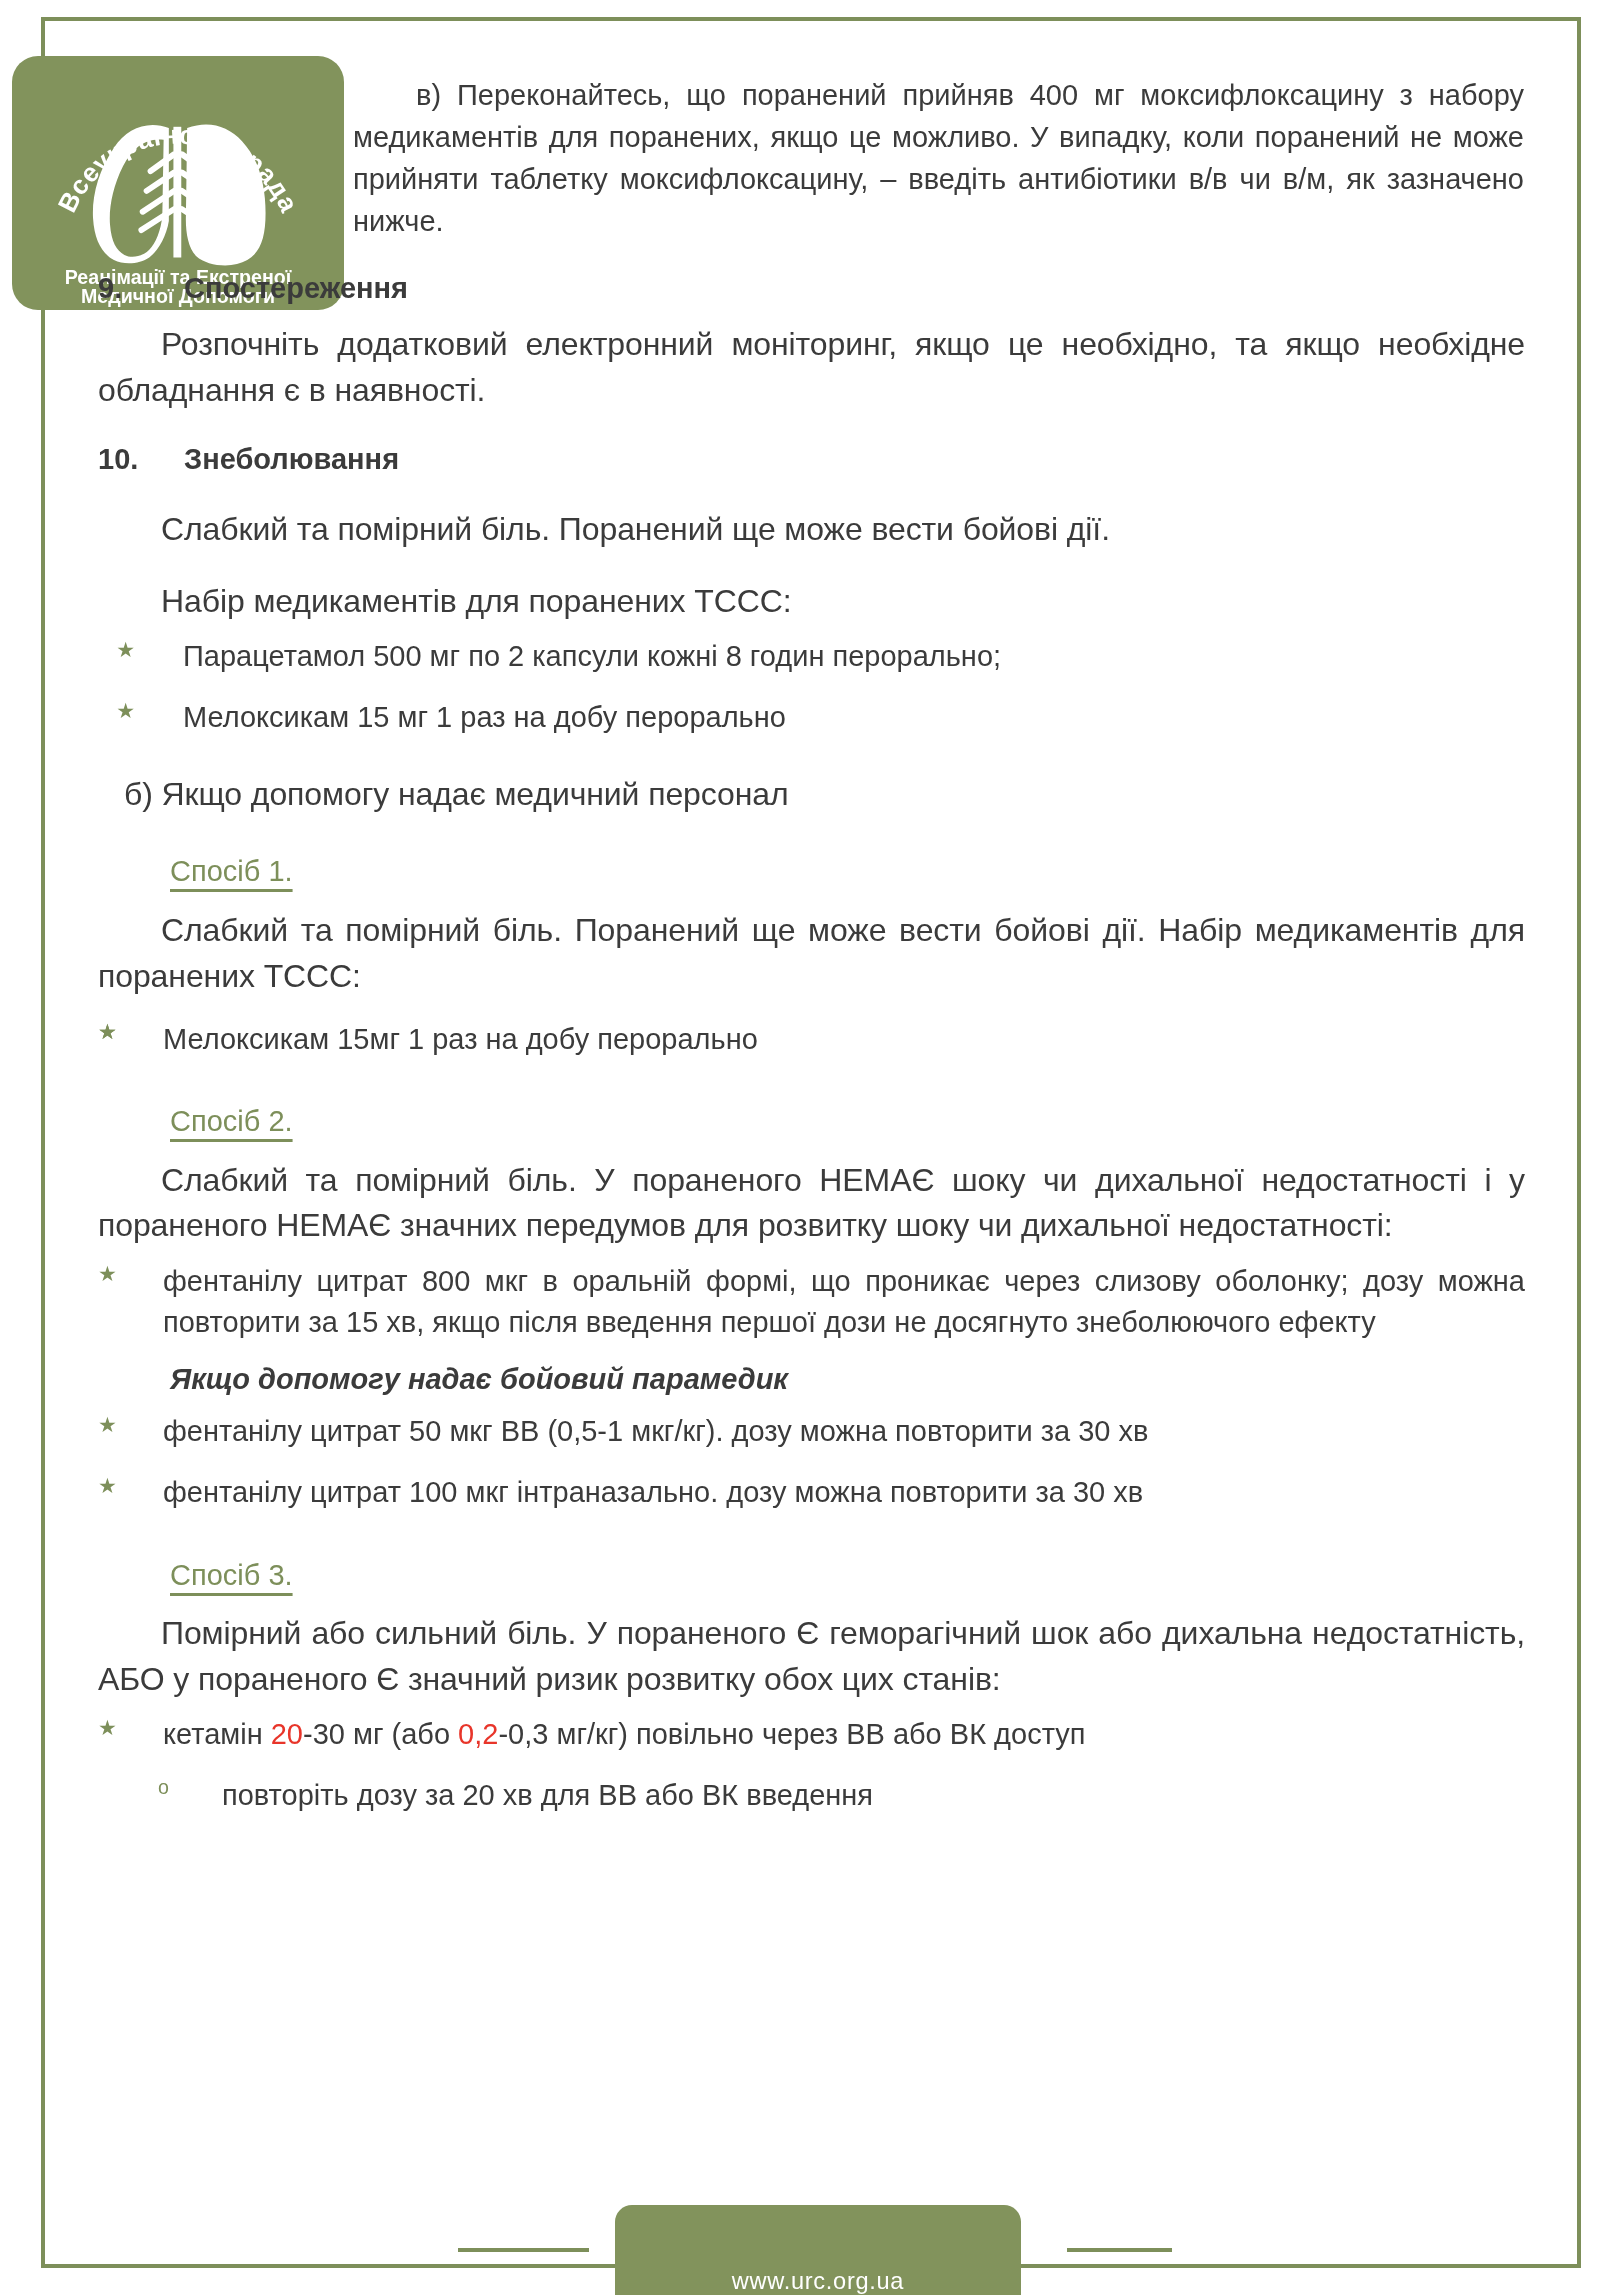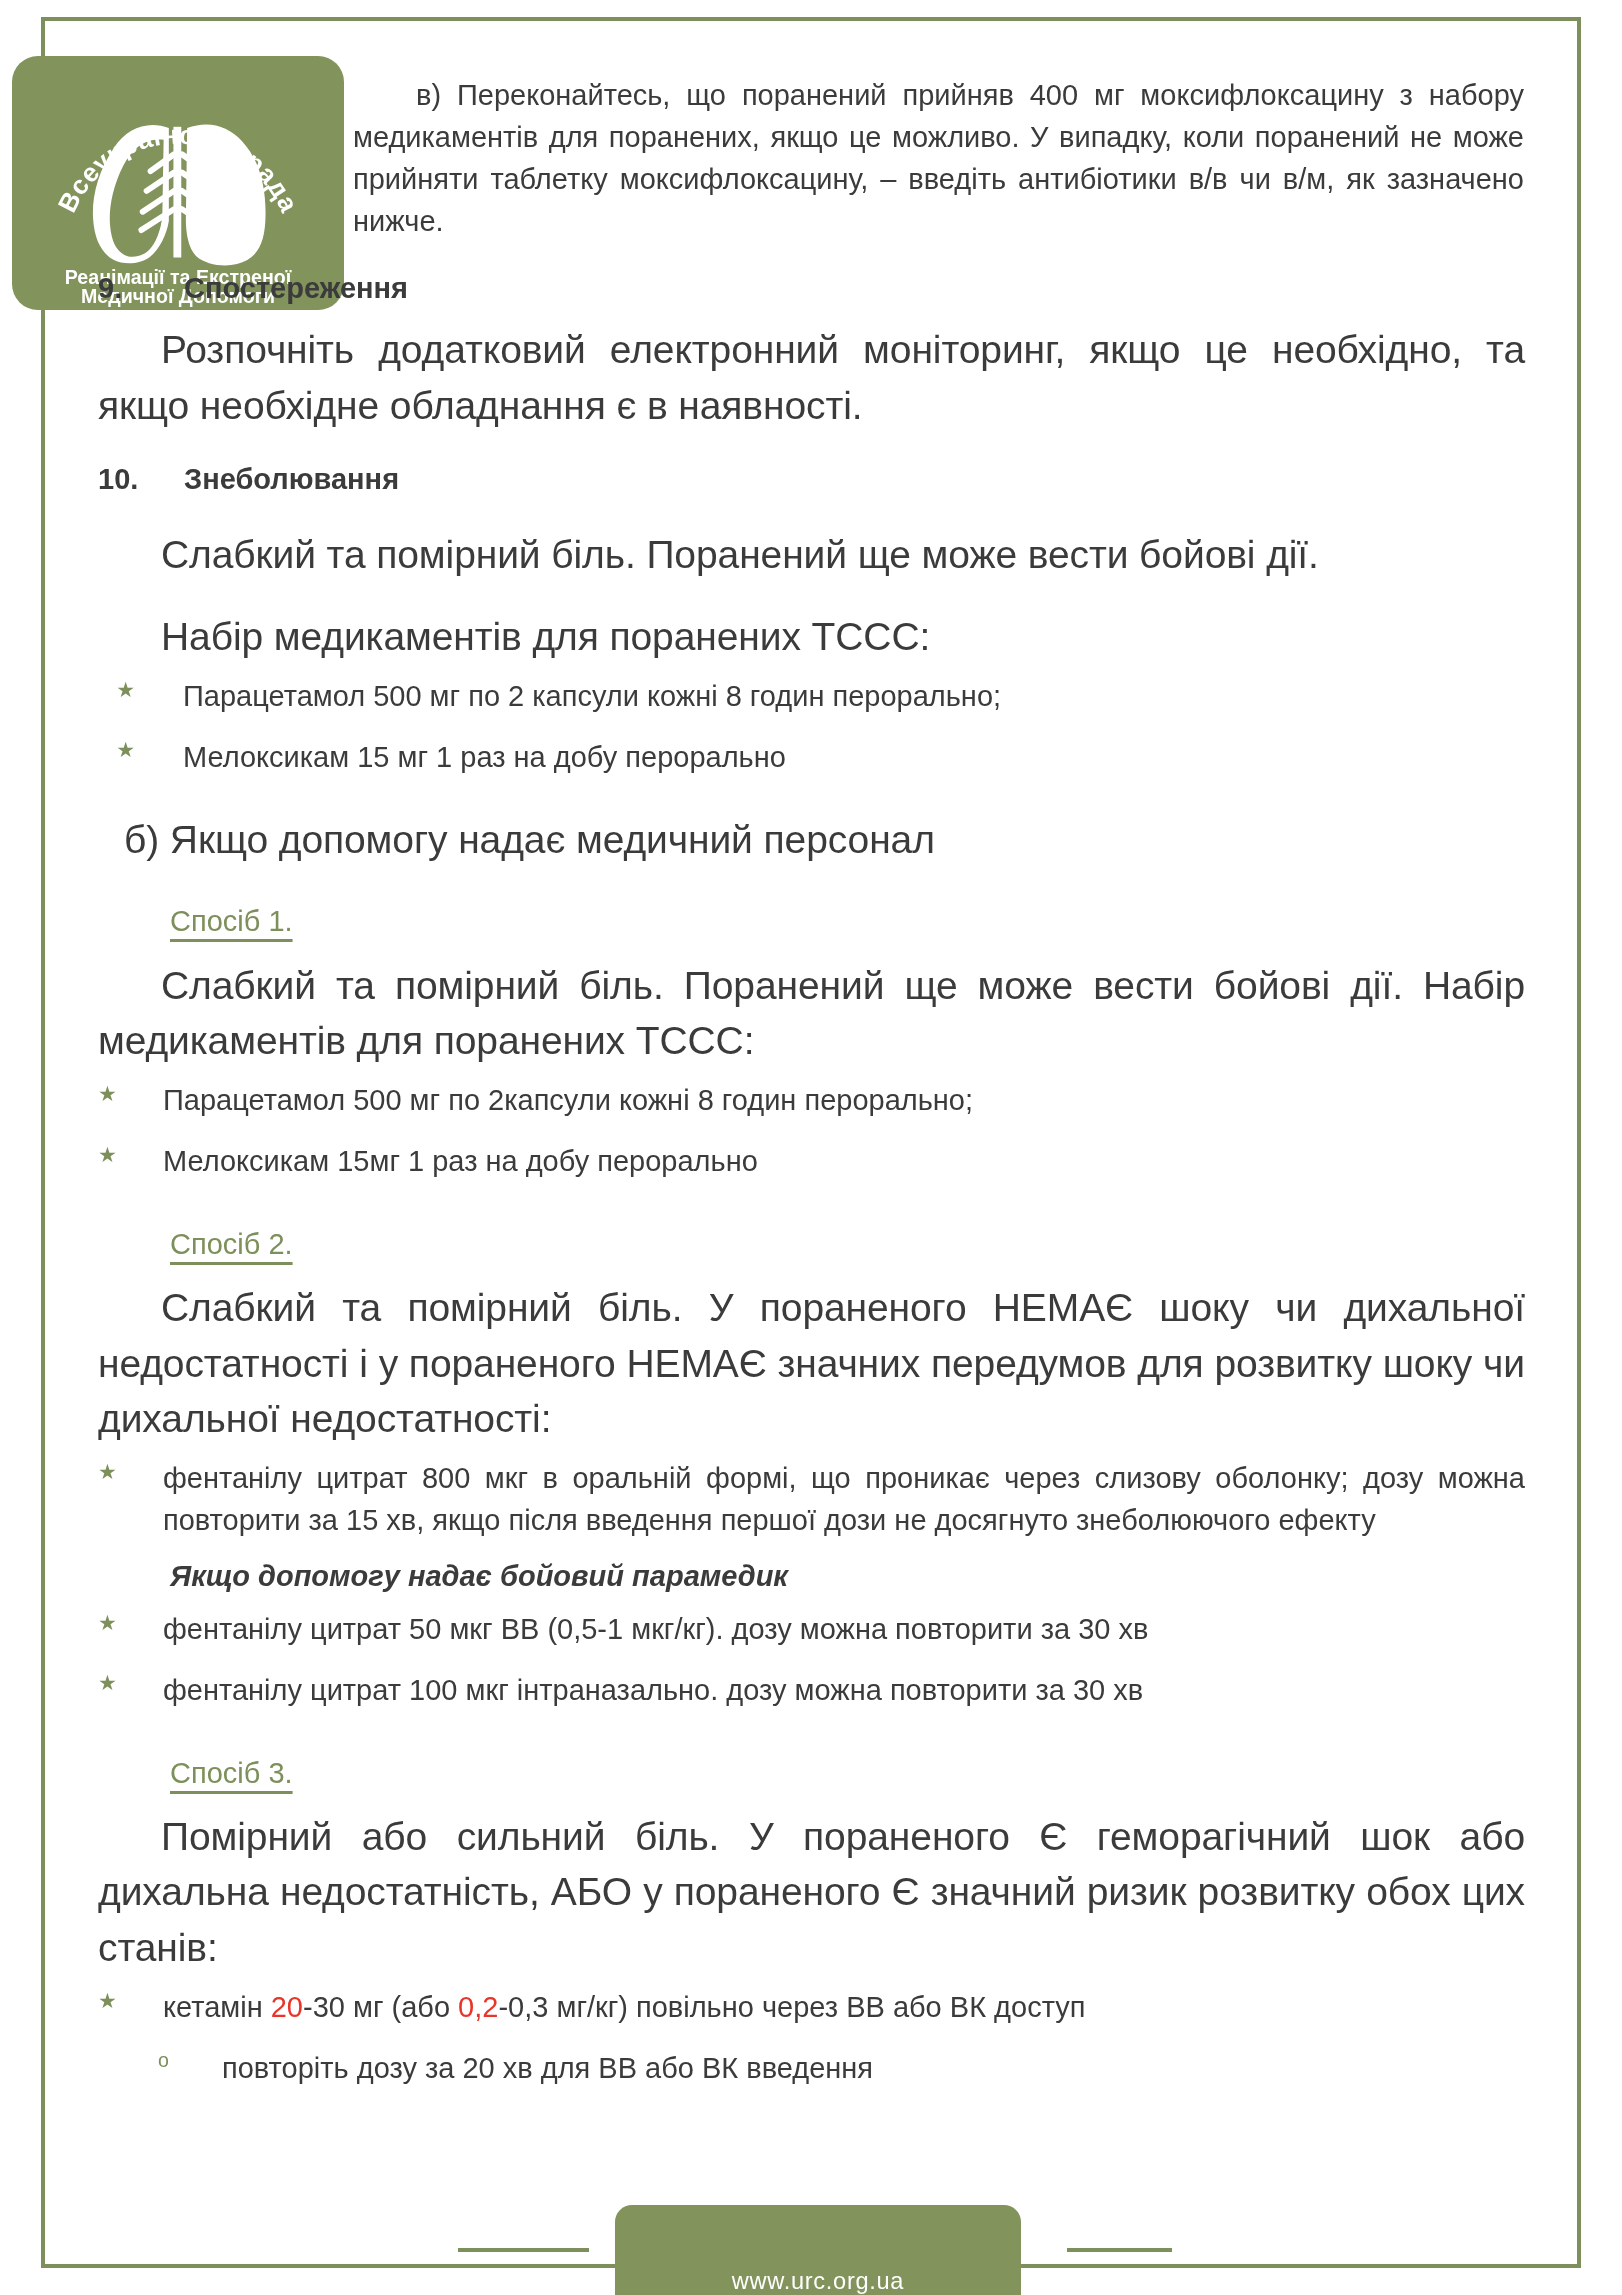--- a/index.html
+++ b/index.html
@@ -45,21 +45,21 @@
   #content {
     position: absolute;
     left: 98px;
     top: 74px;
     width: 1427px;
   }
 
   p { margin: 0; }
 
   .para {
-    font-size: 39px;
+    font-size: 32px;
     line-height: 1.42;
     text-align: justify;
     text-indent: 63px;
     margin-bottom: 11.8px;
     letter-spacing: -0.1px;
   }
   .para.noindent { text-indent: 0; }
 
   
   #lead-para {
@@ -251,21 +251,20 @@
   <div class="spacer-sm"></div>
   <p class="para noindent" style="margin-left:26px">б) Якщо допомогу надає медичний персонал</p>
 
   <div class="way-wrap">
     <span class="way-heading">Спосіб 1.</span>
   </div>
   <p class="para">Слабкий та помірний біль. Поранений ще може вести бойові дії. Набір медикаментів для поранених ТССС:</p>
   <ul class="bul shallow">
     <li>
       <span class="star">★</span>
-      <span>Парацетамол 500 мг по 2капсули кожні 8 годин перорально;</span>
     </li>
     <li>
       <span class="star">★</span>
       <span>Мелоксикам 15мг 1 раз на добу перорально</span>
     </li>
   </ul>
 
   <div class="way-wrap">
     <span class="way-heading">Спосіб 2. </span>
   </div>

